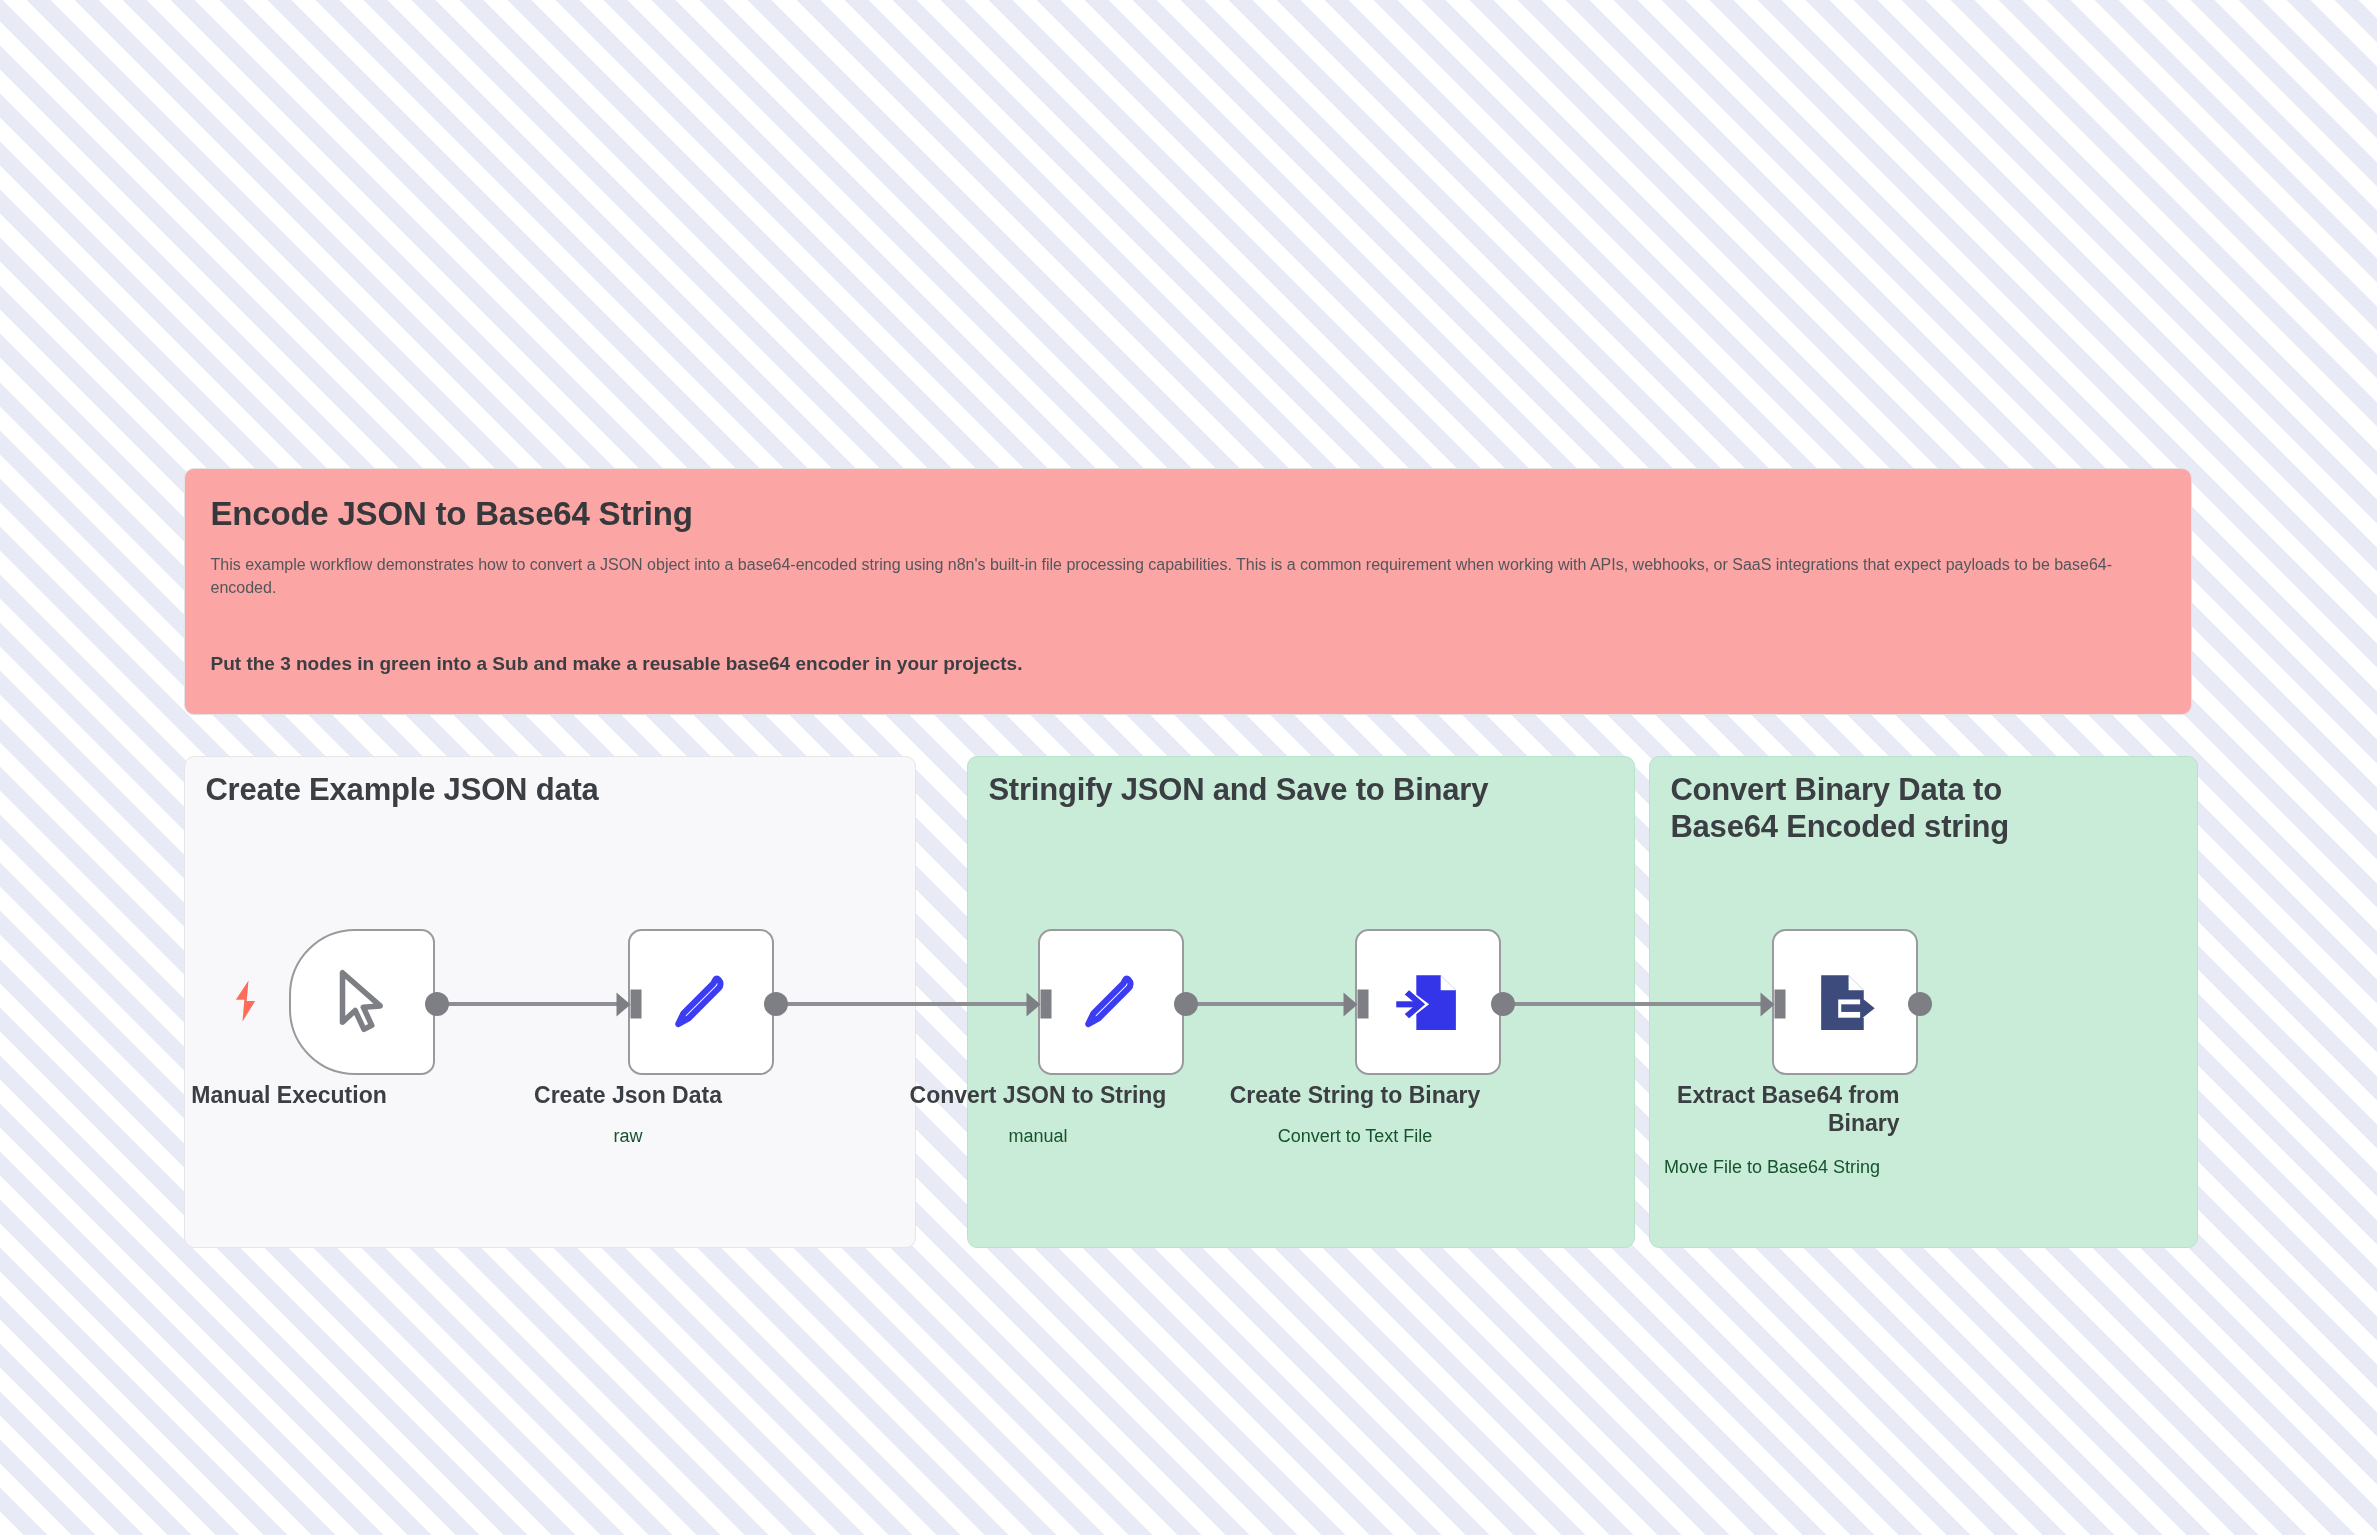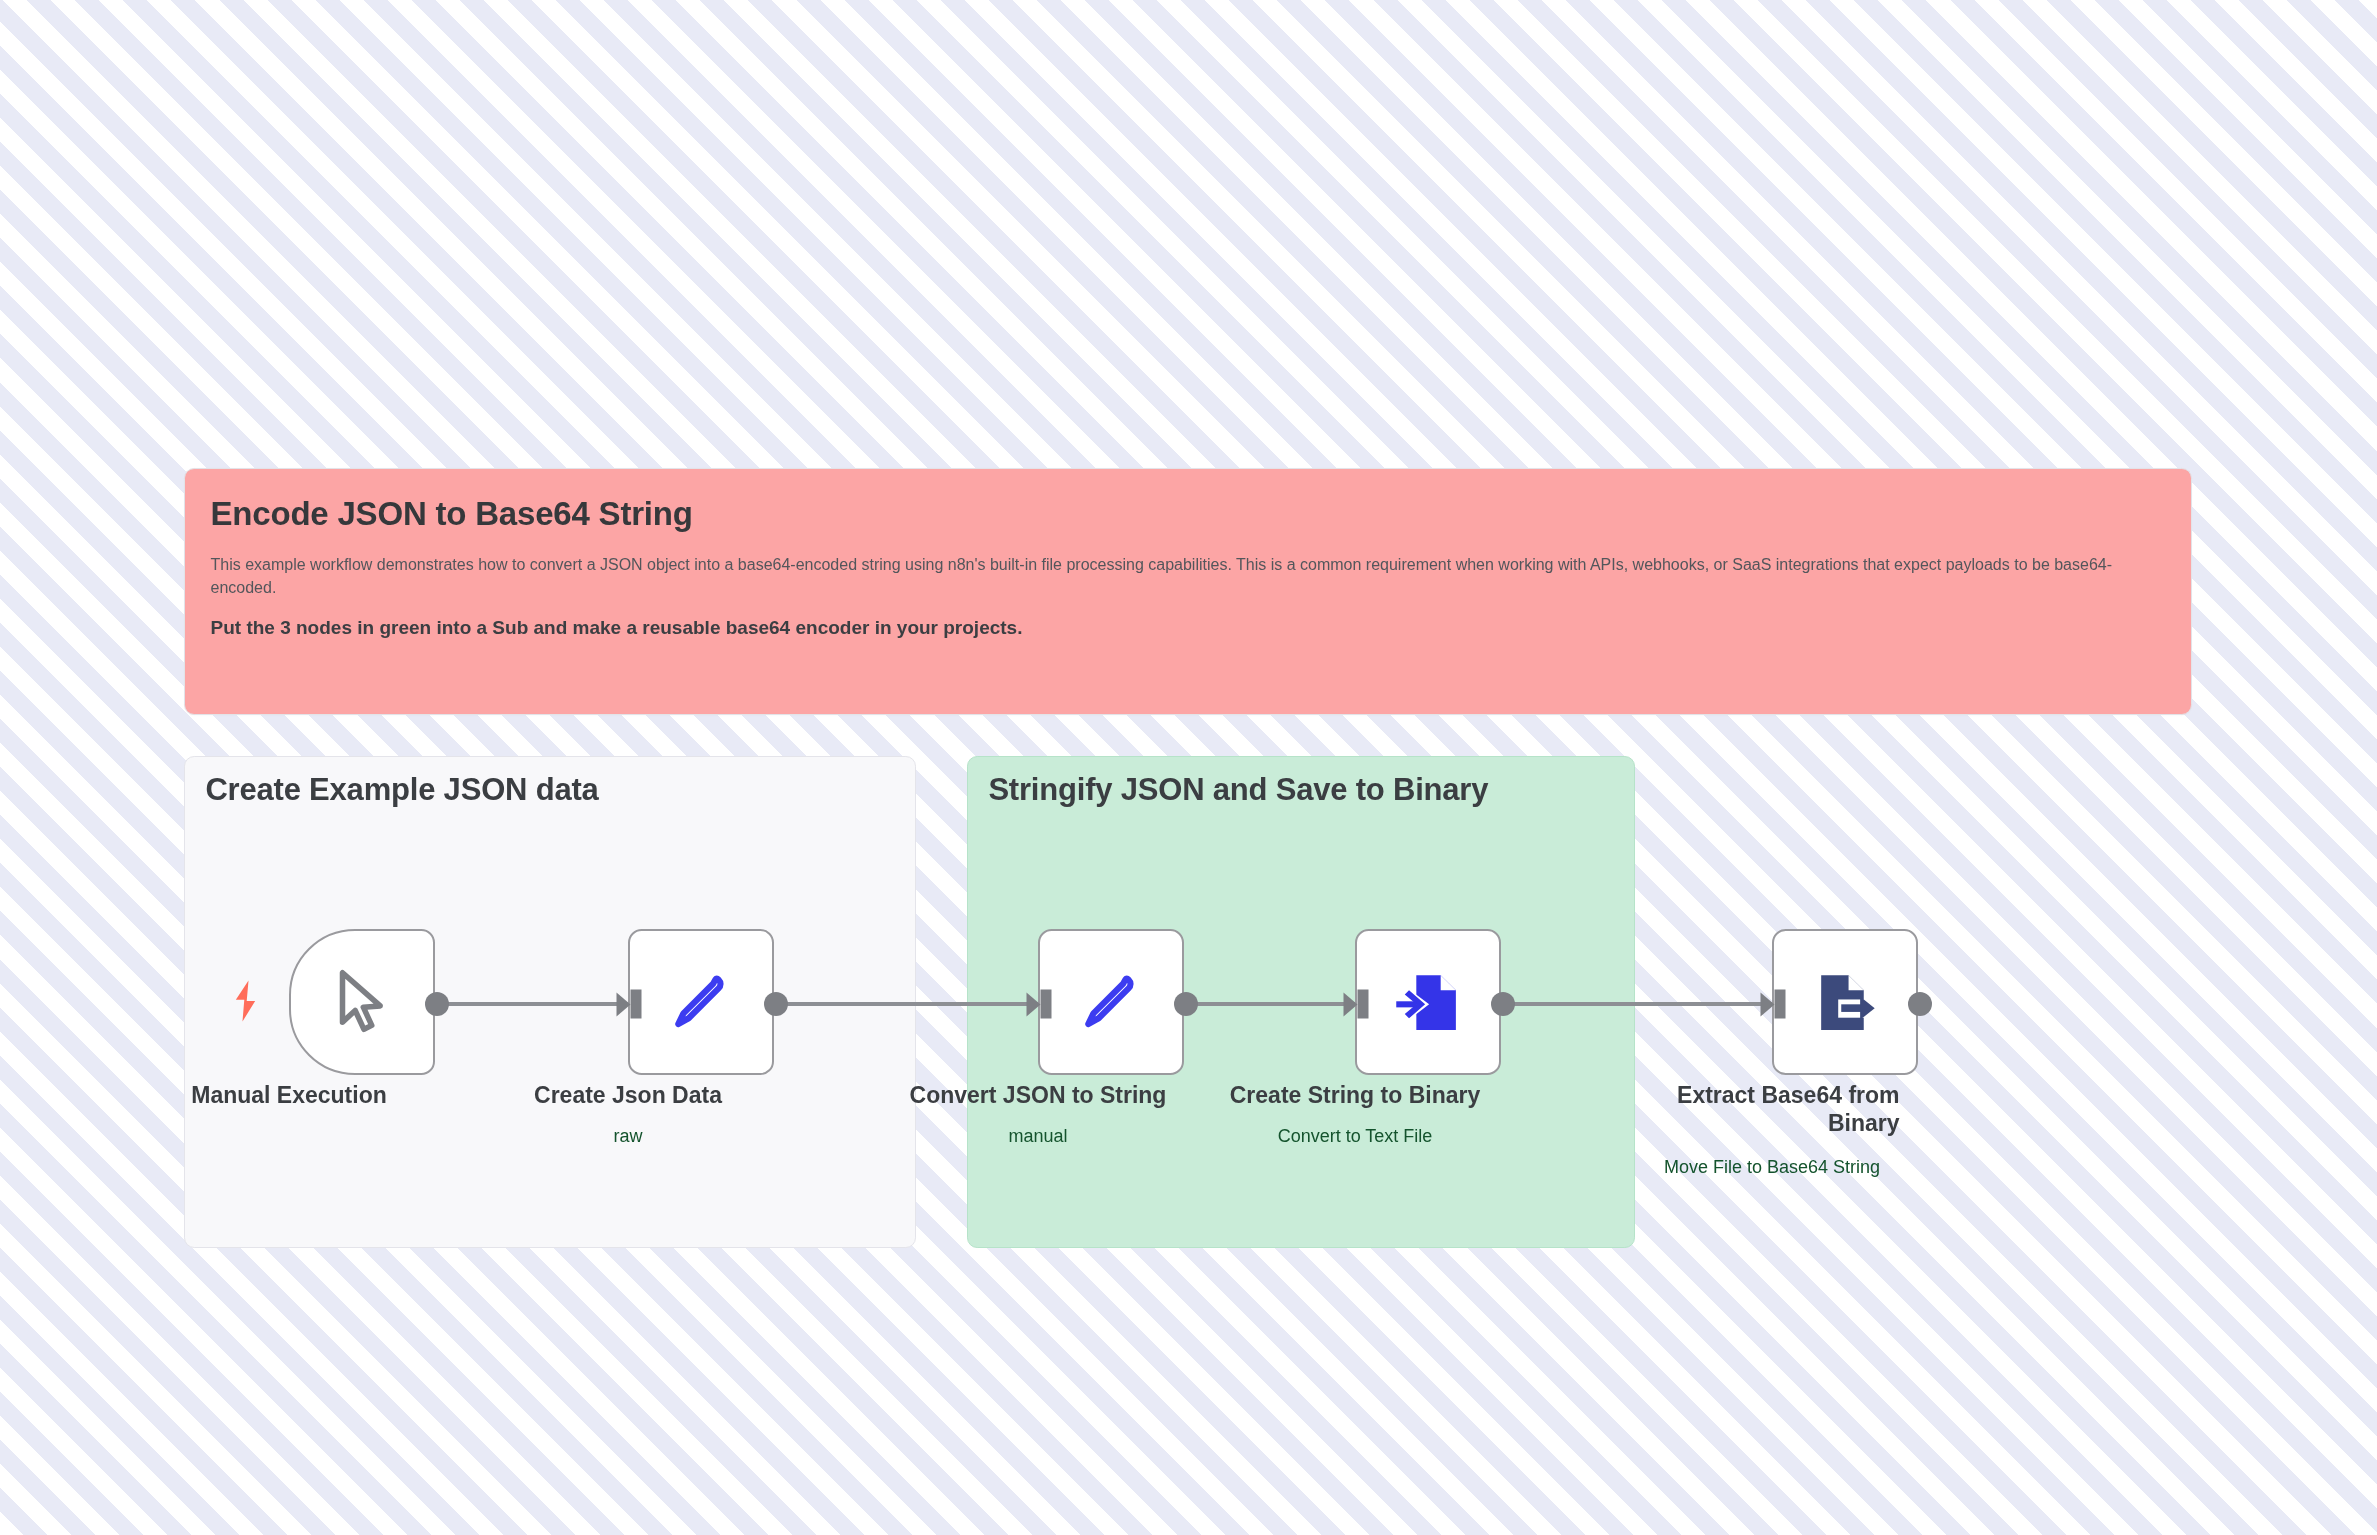--- a/index.html
+++ b/index.html
@@ -55,21 +55,21 @@
     color: #53565b;
     line-height: 1.48;
     margin: 0 0 5.1px 0;
     max-width: 1944px;
   }
   .sticky-strong {
     font-size: 19px;
     font-weight: 700;
     color: #3b3e42;
     line-height: 1.5;
-    margin: 14px 0 0 0;
+    margin: 50px 0 0 0;
   }
 
   
   .group-panel {
     position: absolute;
     box-sizing: border-box;
     border-radius: 10.2px;
   }
   .group-plain {
     background: #f8f8fa;
@@ -218,20 +218,24 @@
   </div>
 
   <div class="group-panel group-green" id="group-stringify">
     <div class="group-title">Stringify JSON and Save to Binary</div>
   </div>
 
   <div class="group-panel group-plain" id="group-create">
     <div class="group-title">Create Example JSON data</div>
   </div>
 
+  <div class="group-panel group-green" id="group-base64">
+    <div class="group-title">Convert Binary Data to
+Base64 Encoded string</div>
+  </div>
 
   <div class="conn" id="conn-1"></div>
   <div class="conn" id="conn-2"></div>
   <div class="conn" id="conn-3"></div>
   <div class="conn" id="conn-4"></div>
 
   <div id="trigger-bolt">
     <svg class="icon-svg" width="29" height="44" viewBox="0 0 24 36" xmlns="http://www.w3.org/2000/svg">
       <path d="M14.5 1 L4 17 L11 17 L9.5 35 L20 18 L13 18 Z" fill="#ff6d5a"></path>
     </svg>

